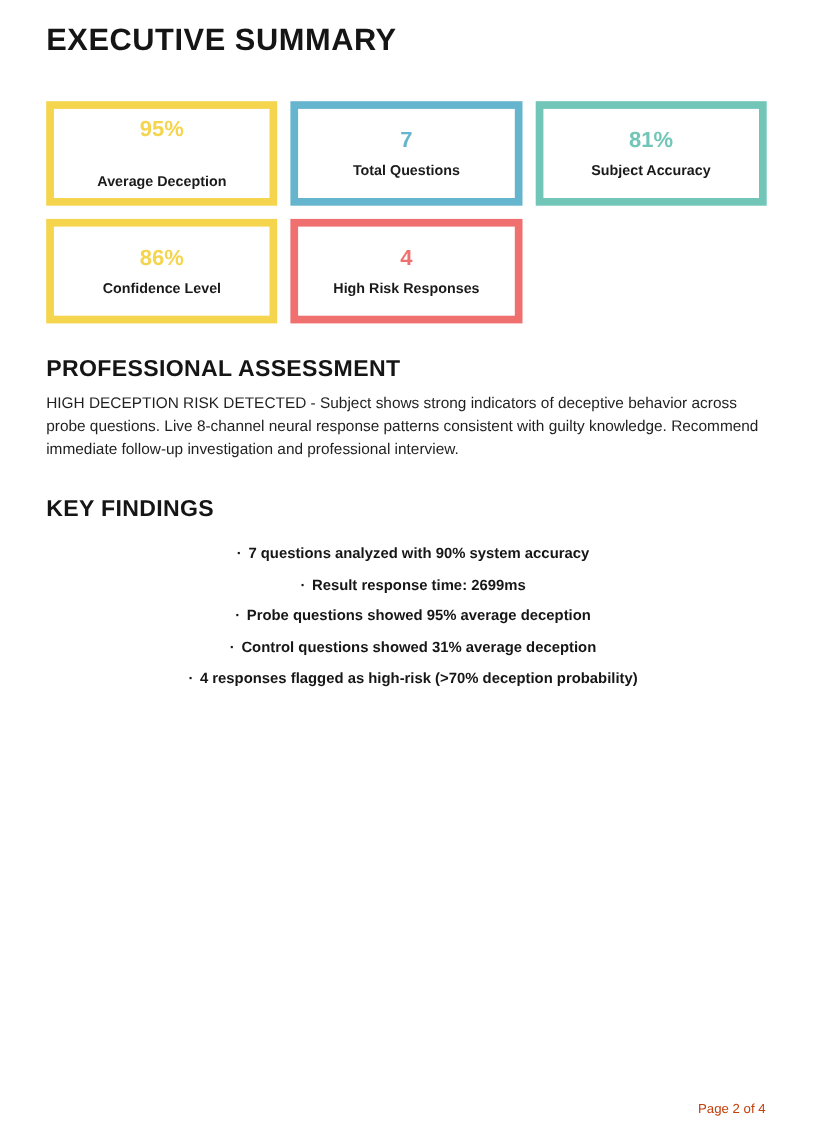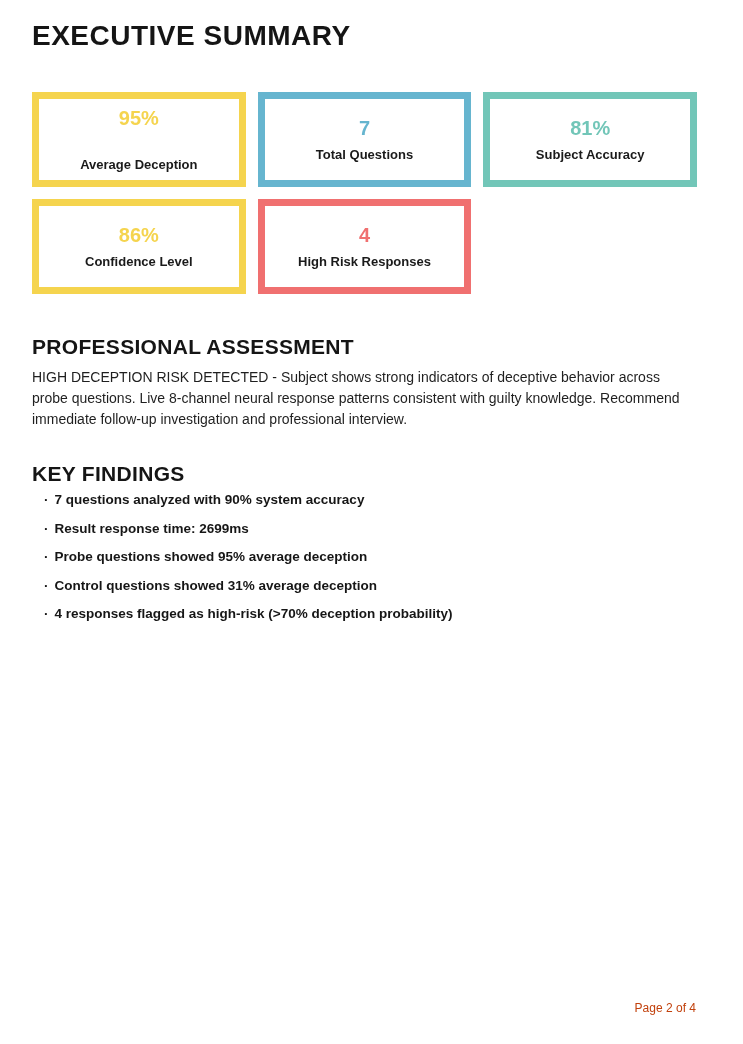--- a/index.html
+++ b/index.html
@@ -10,21 +10,21 @@
   }
   .page {
     position: relative;
     width: 743px;
     height: 1044px;
     background: #ffffff;
     overflow: hidden;
     margin: 0 auto;
   }
   .content {
-    padding: 0 46px 0 32px;
+    padding: 0 46px 0 42px;
   }
   .doc-title {
     padding-top: 19px;
     font-size: 28px;
     line-height: 33px;
     font-weight: bold;
     letter-spacing: 0.5px;
     color: #151515;
   }
   .cards-grid {
@@ -56,31 +56,33 @@
     color: #1a1a1a;
     line-height: 15px;
   }
   .section-heading {
     font-size: 21px;
     line-height: 24px;
     font-weight: bold;
     letter-spacing: 0.3px;
     color: #151515;
   }
-  .pa-heading { margin-top: 41px; }
+  .pa-heading { margin-top: 30px; }
   .pa-body {
     margin-top: 8px;
     font-size: 14px;
     line-height: 21px;
     color: #1f1f1f;
     max-width: 650px;
   }
   .kf-heading { margin-top: 32px; }
   .findings {
+    margin-top: 14px;
     list-style: none;
+    text-align: center;
   }
   .finding-item {
     font-size: 13.5px;
     font-weight: bold;
     line-height: 28.5px;
     color: #161616;
     padding-left: 12px;
   }
   .bullet-dot { margin-right: 6px; }
   .page-footer {

